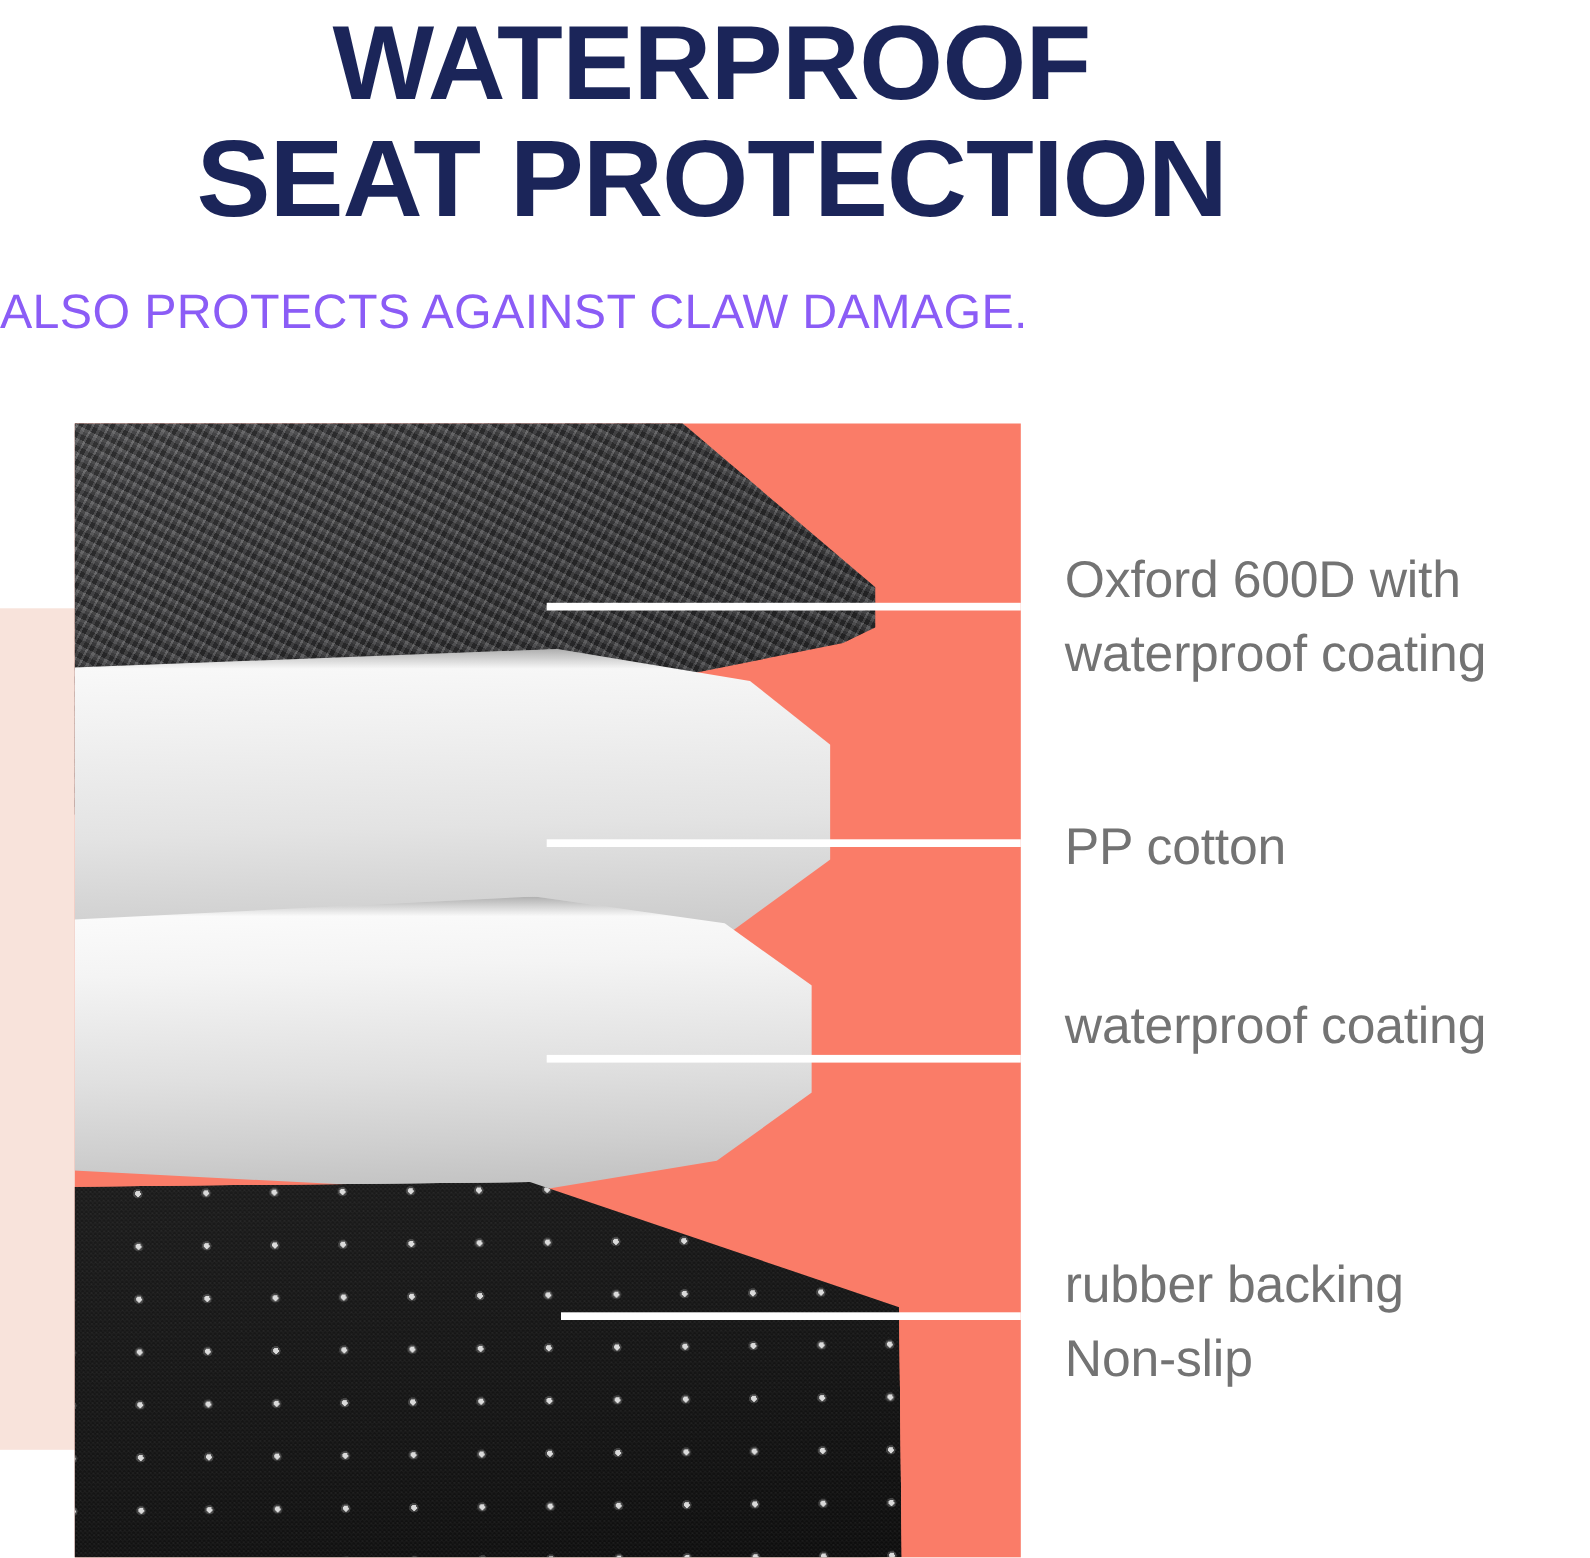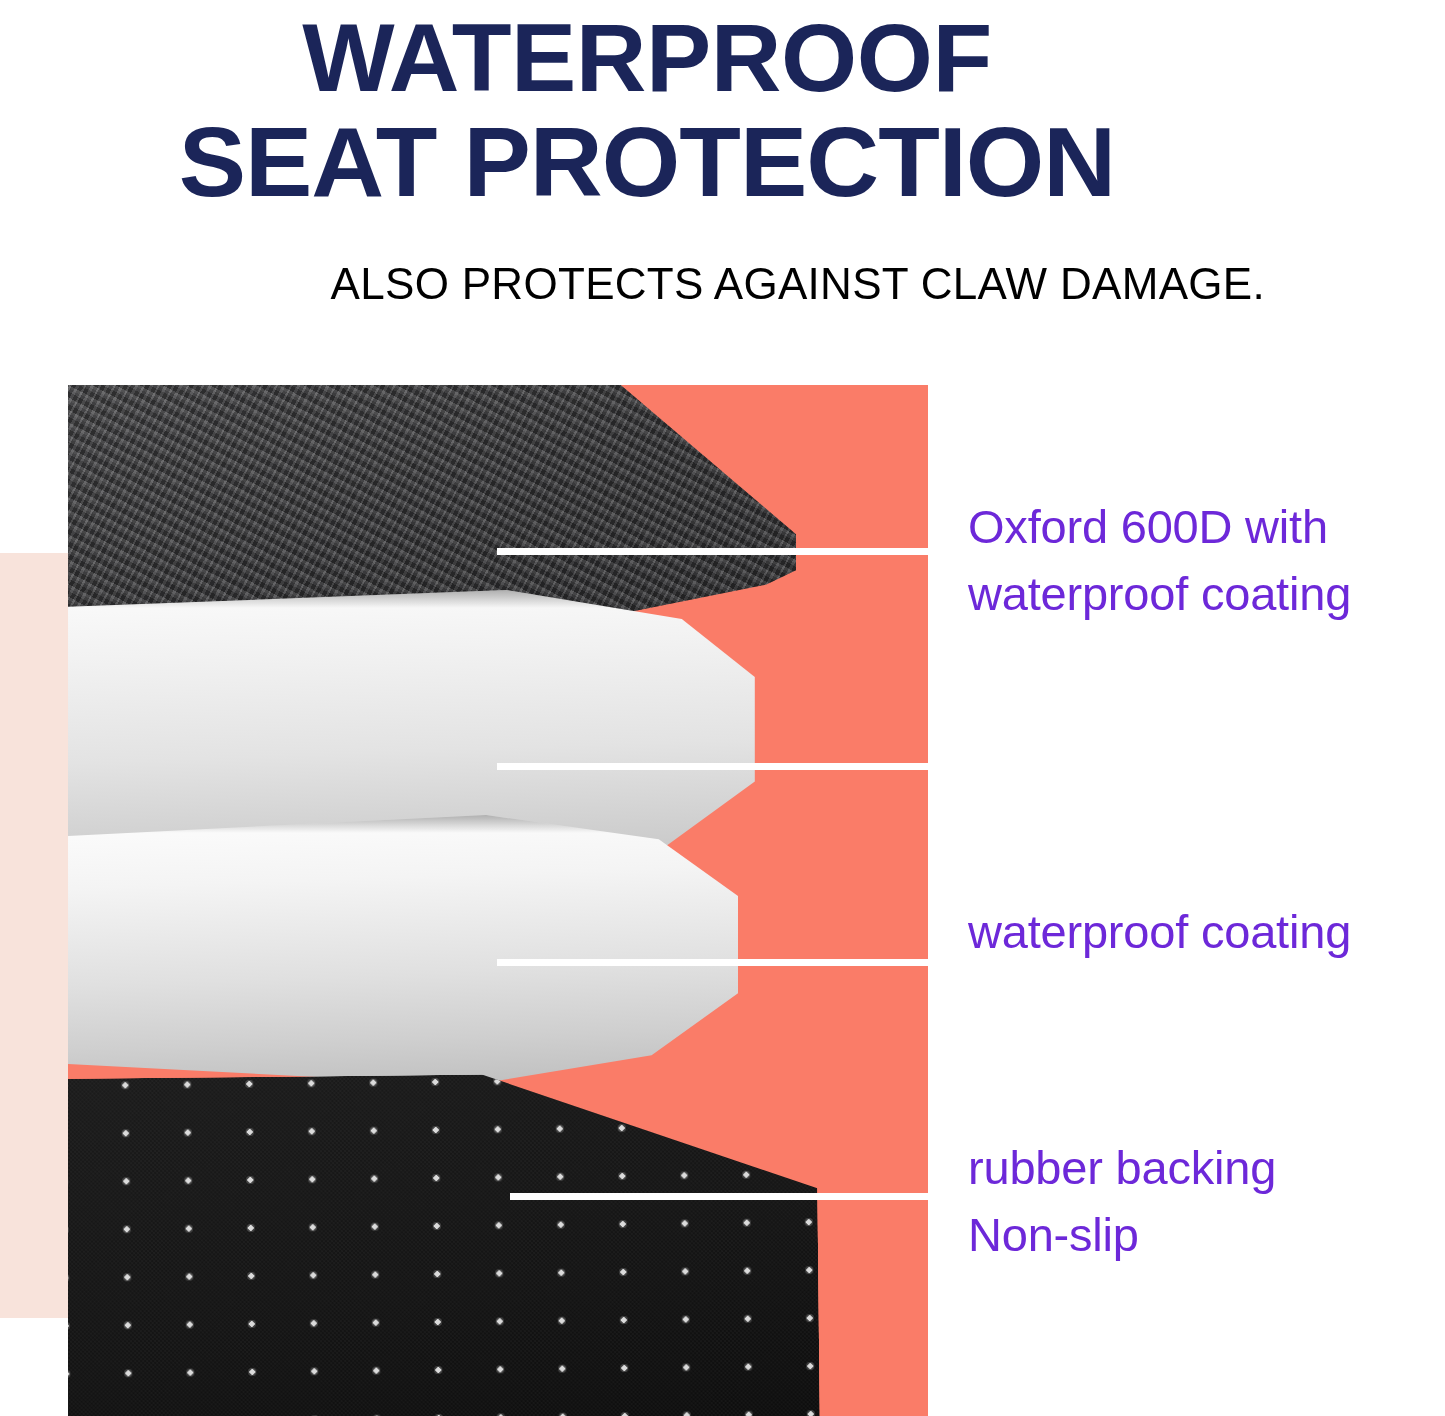--- a/index.html
+++ b/index.html
@@ -25,22 +25,22 @@
     line-height:104px;
     font-stretch:condensed;
     transform:scaleX(1.02);
     white-space:nowrap;
   }
   .hl-1{ padding-top:6px; }
   .hl-2{ font-size:99px; letter-spacing:-1px; }
 
   .subhead{
     position:absolute; left:0; top:258px; width:1265px;
-    text-align:right;
-    color:#000000;
+    text-align:left;
+    color:#8b5cf6;
     font-size:44px;
     line-height:52px;
     font-weight:400;
     letter-spacing:0.3px;
     white-space:nowrap;
   }
 
   
   .pink-strip{
     position:absolute;
@@ -114,21 +114,21 @@
   .leader{
     position:absolute;
     height:7px;
     background:#ffffff;
   }
 
   
   .label{
     position:absolute;
     left:968px;
-    color:#6d28d9;
+    color:#737373;
     font-size:47px;
     line-height:67px;
     font-weight:400;
     letter-spacing:-0.2px;
     width:478px;
   }
   .label span{ display:block; white-space:nowrap; }
 </style>
 </head>
 <body>
@@ -165,20 +165,23 @@
   <div class="leader" style="left:497px; top:548px; width:431px;"></div>
   <div class="leader" style="left:497px; top:763px; width:431px;"></div>
   <div class="leader" style="left:497px; top:959px; width:431px;"></div>
   <div class="leader" style="left:510px; top:1193px; width:418px;"></div>
 
   <div class="label" style="top:493px;">
     <span>Oxford 600D with</span>
     <span>waterproof coating</span>
   </div>
 
+  <div class="label" style="top:735px;">
+    <span>PP cotton</span>
+  </div>
 
   <div class="label" style="top:898px;">
     <span>waterproof coating</span>
   </div>
 
   <div class="label" style="top:1134px;">
     <span>rubber backing</span>
     <span>Non-slip</span>
   </div>
 

